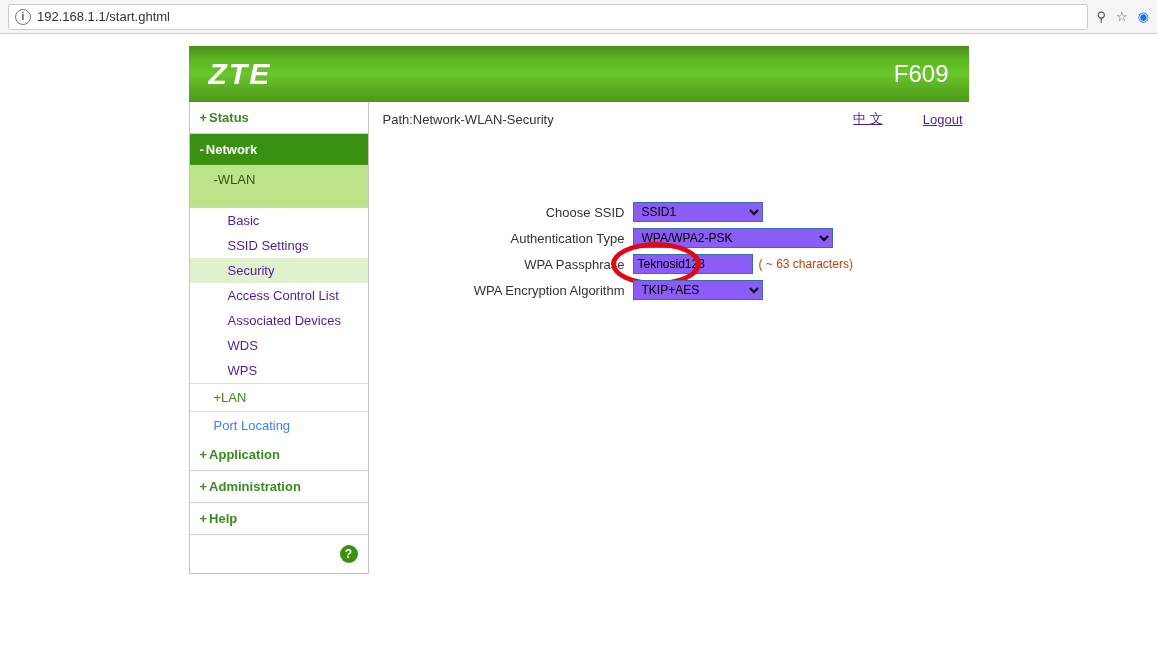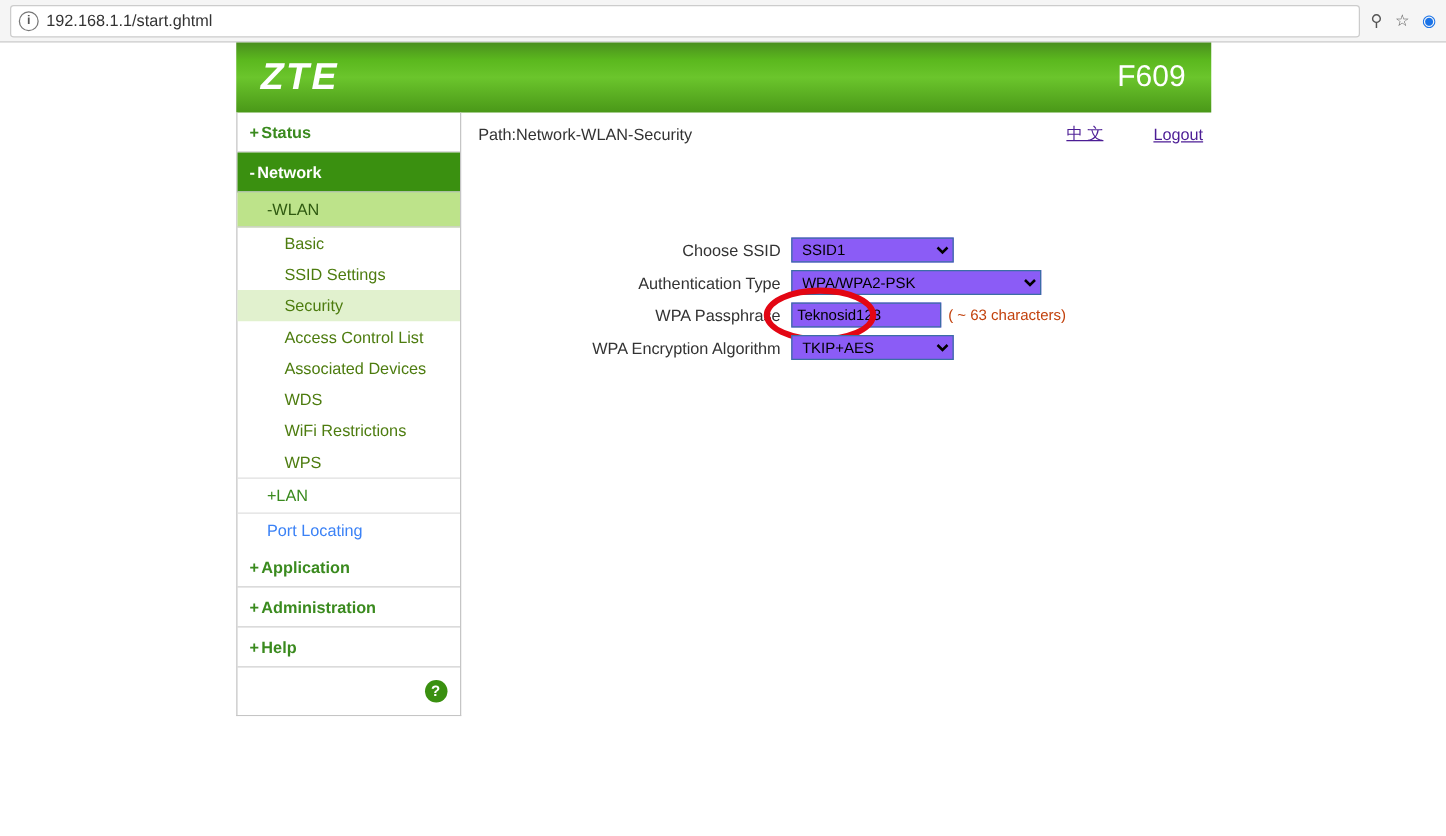--- a/index.html
+++ b/index.html
@@ -42,21 +42,21 @@
   }
   .browser-actions {
     display: flex;
     align-items: center;
     gap: 10px;
     margin-left: 8px;
     color: #555;
   }
   .page-wrap {
     width: 780px;
-    margin: 0 auto;
+    margin: 12px auto;
   }
   .header-banner {
     height: 56px;
     background: linear-gradient(to bottom, #4a8f1e 0%, #5bb81e 25%, #6bc52c 50%, #4a9818 100%);
     display: flex;
     align-items: center;
     justify-content: space-between;
     padding: 0 20px;
     color: #fff;
   }
@@ -86,27 +86,27 @@
   }
   .nav-cat .plus { color: #3a8a1e; margin-right: 2px; }
   .nav-cat.active {
     background: #3a9010;
     color: #fff;
   }
   .nav-cat.active .plus { color: #fff; }
   .nav-sub {
     background: #bde38a;
     color: #2f5a10;
-    padding: 6px 12px 6px 24px;
+    padding: 6px 12px 20px 24px;
     border-bottom: 1px solid #d0d0d0;
     cursor: pointer;
   }
   .nav-leaf {
     padding: 5px 10px 5px 38px;
-    color: #4d7c0f;
+    color: #4c1d95;
     cursor: pointer;
   }
   .nav-leaf.active {
     background: #e1f1ce;
   }
   .nav-sub2 {
     padding: 6px 10px 6px 24px;
     color: #3a8a1e;
     border-top: 1px solid #e0e0e0;
     cursor: pointer;
@@ -204,21 +204,20 @@
     <div class="sidebar">
       <div class="nav-cat"><b><span class="plus">+</span><span>Status</span></b></div>
       <div class="nav-cat active"><b><span class="plus">-</span><span>Network</span></b></div>
       <div class="nav-sub">-<span>WLAN</span></div>
       <div class="nav-leaf">Basic</div>
       <div class="nav-leaf">SSID Settings</div>
       <div class="nav-leaf active">Security</div>
       <div class="nav-leaf">Access Control List</div>
       <div class="nav-leaf">Associated Devices</div>
       <div class="nav-leaf">WDS</div>
-      <div class="nav-leaf">WiFi Restrictions</div>
       <div class="nav-leaf">WPS</div>
       <div class="nav-sub2">+<span>LAN</span></div>
       <div class="nav-simple">Port Locating</div>
       <div class="nav-cat"><b><span class="plus">+</span><span>Application</span></b></div>
       <div class="nav-cat"><b><span class="plus">+</span><span>Administration</span></b></div>
       <div class="nav-cat"><b><span class="plus">+</span><span>Help</span></b></div>
       <div class="help-row"><span class="help-icon">?</span></div>
     </div>
 
     <div class="content">

